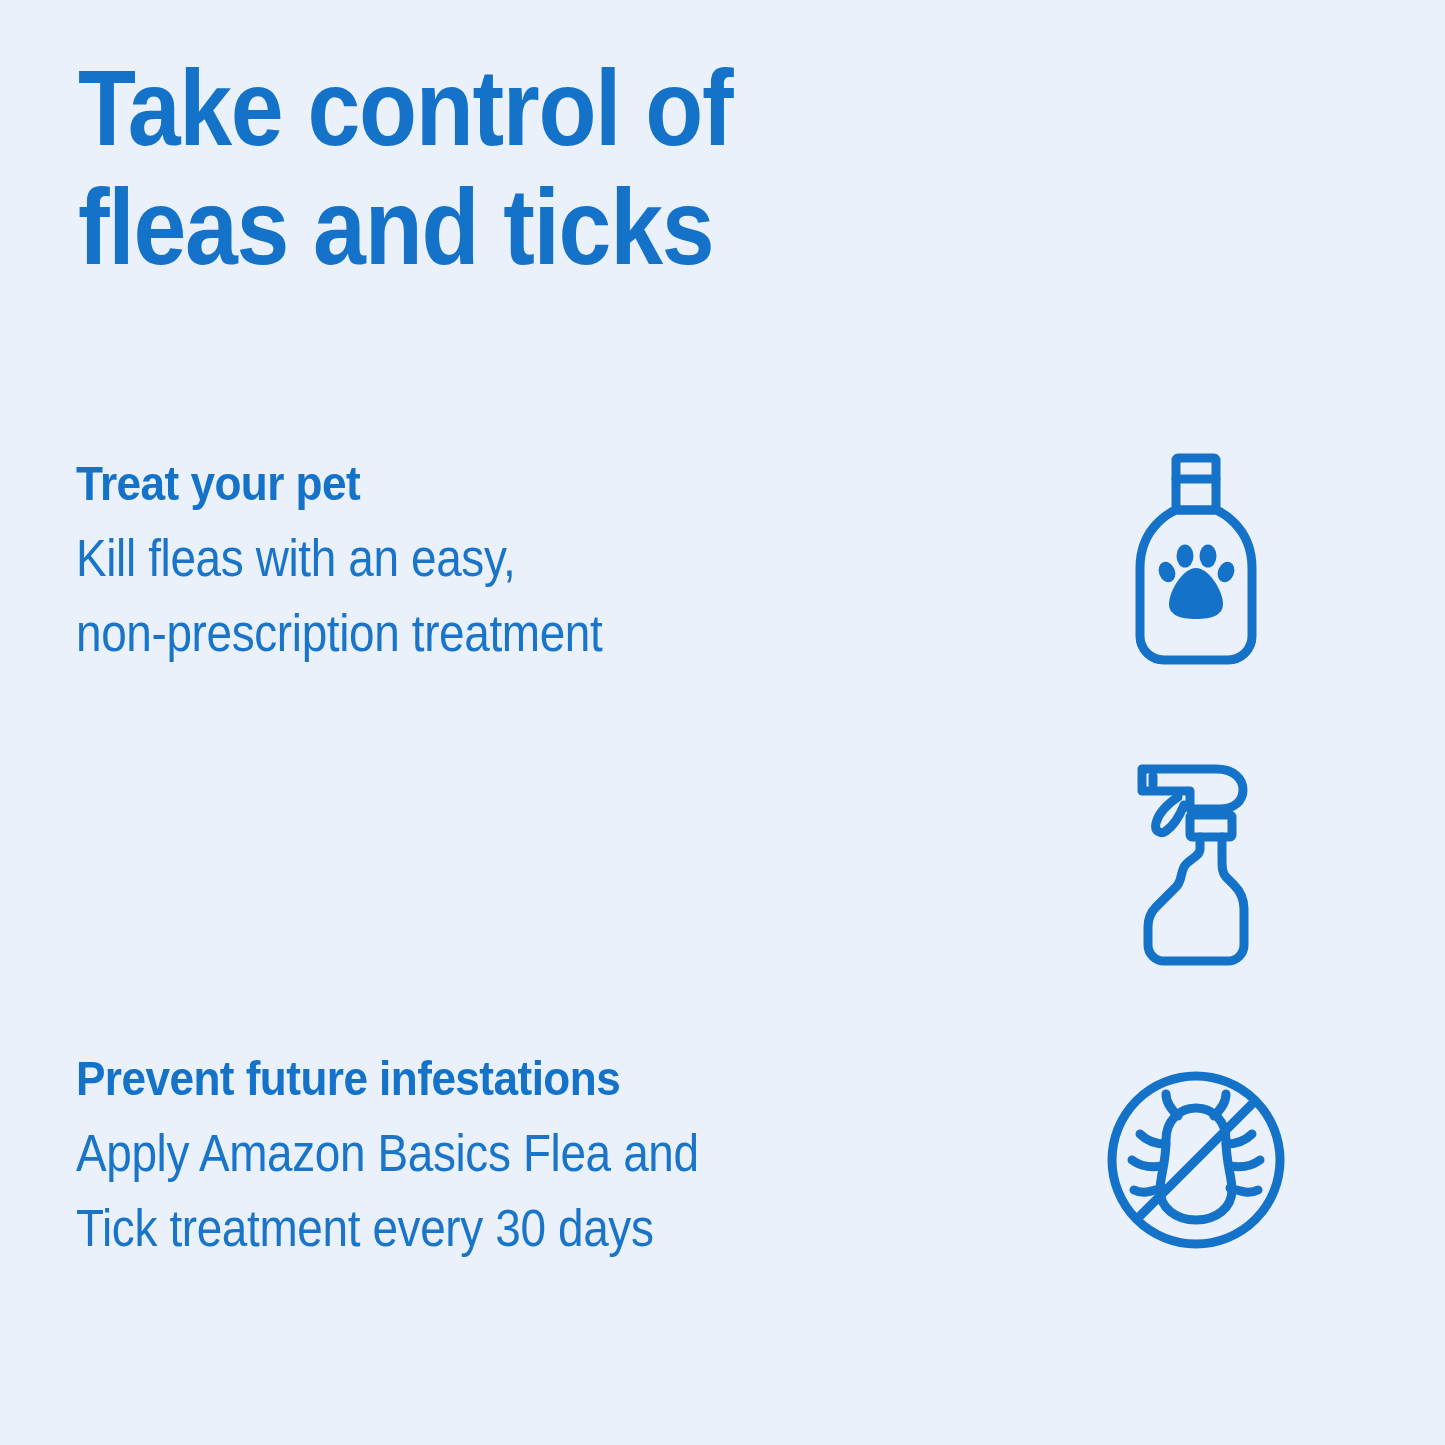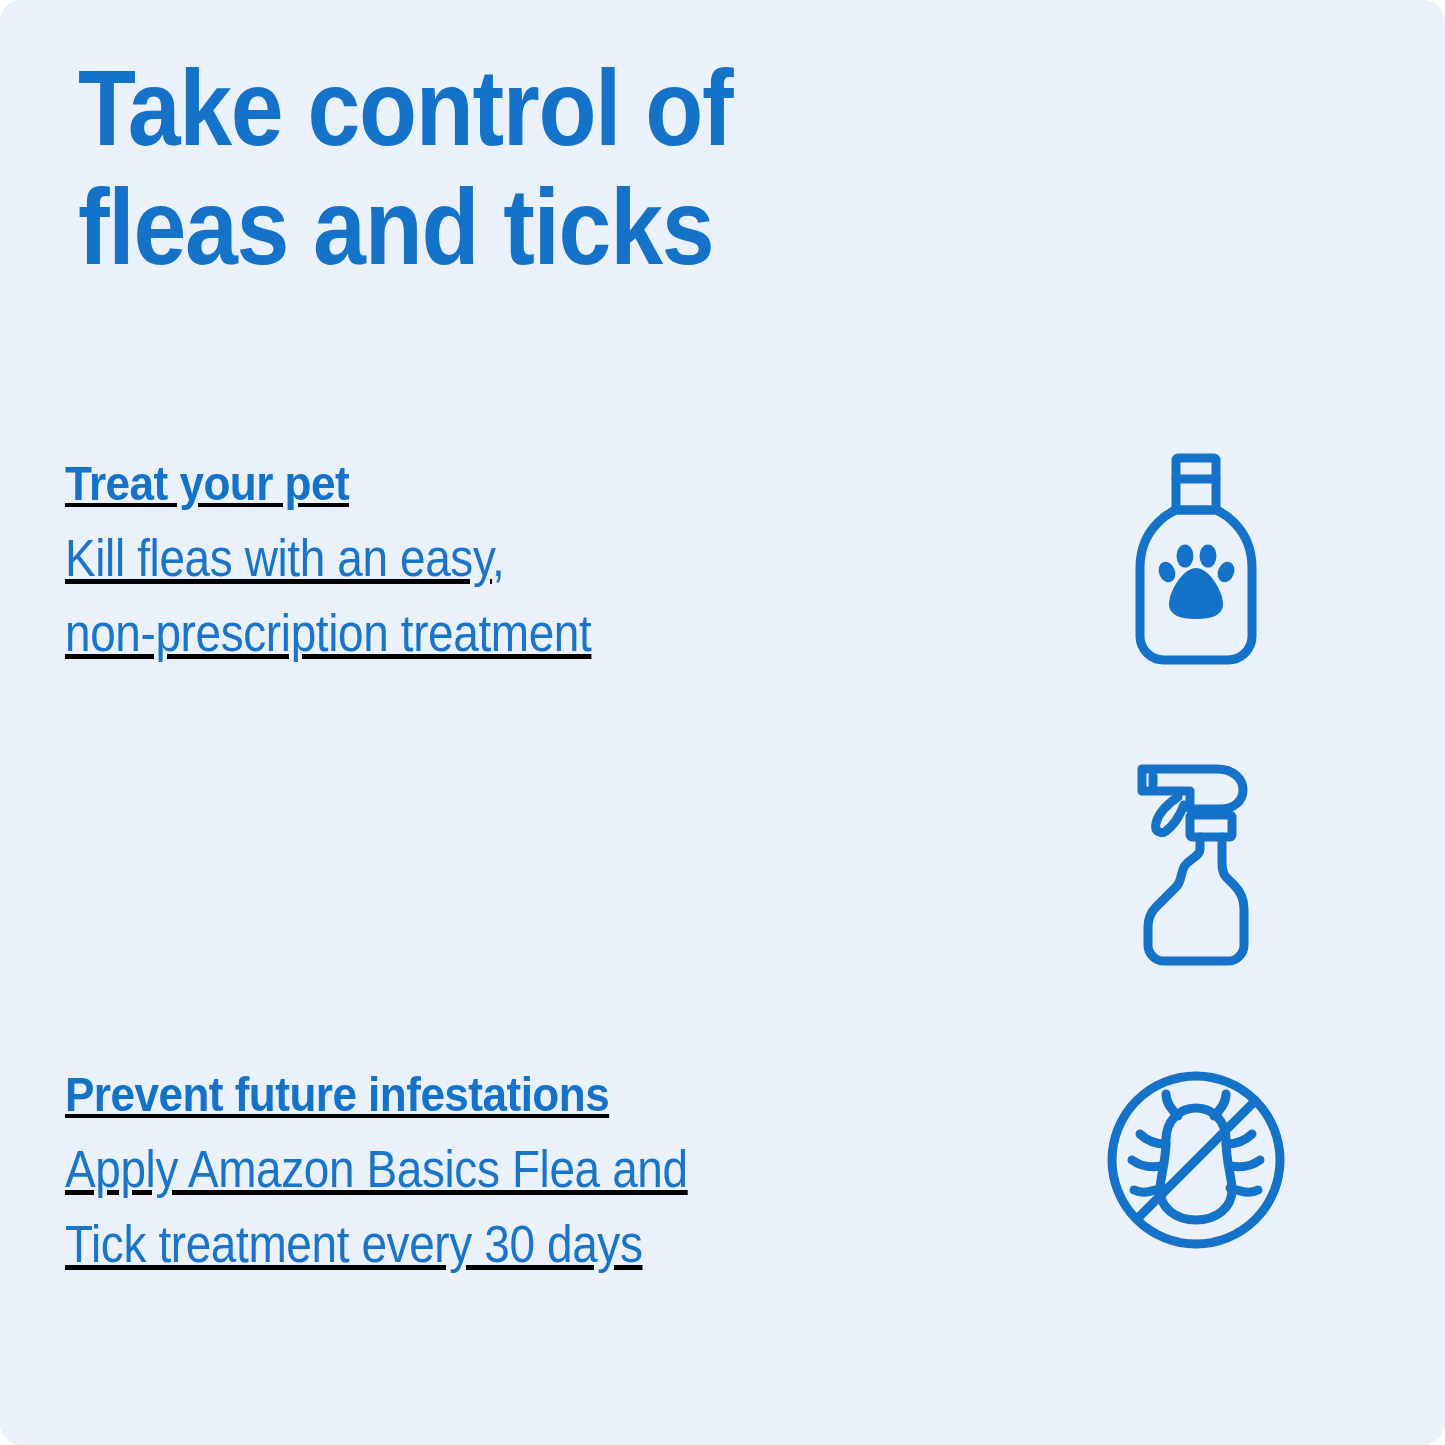--- a/index.html
+++ b/index.html
@@ -11,21 +11,20 @@
     height: 1445px;
     overflow: hidden;
     font-family: "Liberation Sans", "DejaVu Sans", sans-serif;
   }
   #page {
     position: relative;
     width: 1445px;
     height: 1445px;
     background: #eaf1fa;
     box-sizing: border-box;
-    border-radius: 21px;
   }
 
   
   .headline {
     position: absolute;
     left: 78px;
     top: 48px;
     width: 900px;
     color: #1472c8;
     font-weight: bold;
@@ -36,23 +35,22 @@
     transform-origin: left top;
   }
   .headline .hl-line {
     display: block;
     white-space: nowrap;
   }
 
   
   .feature {
     position: absolute;
-    left: 65px;
+    left: 76px;
     width: 1000px;
-    text-decoration: underline;
   }
   .feature-heading {
     color: #1472c8;
     font-weight: bold;
     font-size: 49px;
     line-height: 56px;
     letter-spacing: -0.6px;
     transform: scaleX(0.9);
     transform-origin: left top;
     white-space: nowrap;
@@ -67,21 +65,21 @@
     transform-origin: left top;
     margin-top: 10px;
   }
   .feature-body .bl {
     display: block;
     white-space: nowrap;
   }
 
   #feature-0 { top: 455px; }
   #feature-1 { top: 753px; }
-  #feature-2 { top: 1050px; margin-top: 16px; }
+  #feature-2 { top: 1050px; }
 
   
   .icon-wrap {
     position: absolute;
     left: 1093px;
     width: 205px;
     display: flex;
     align-items: center;
     justify-content: center;
   }

